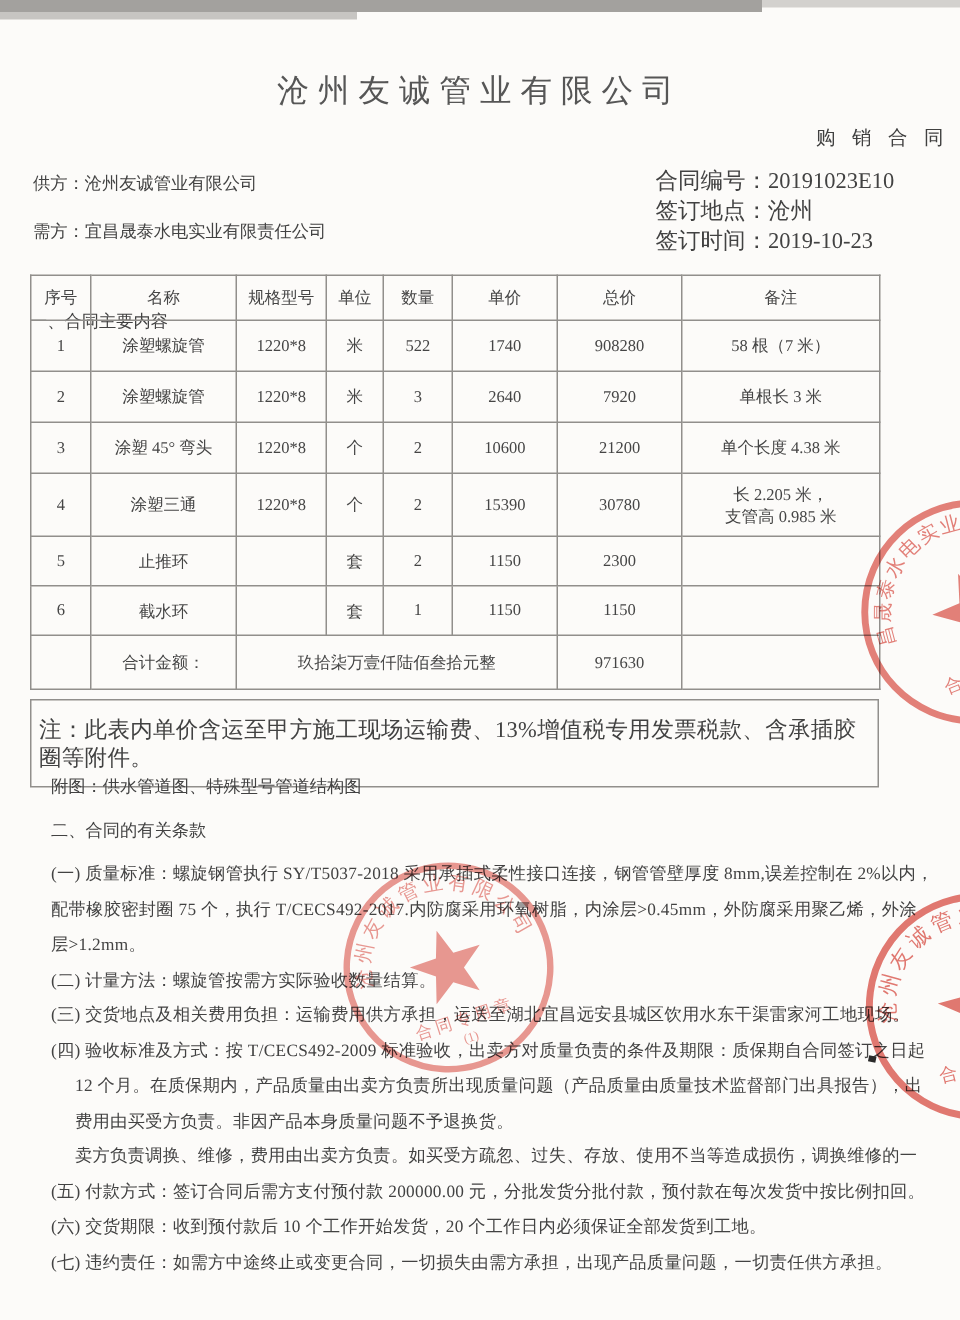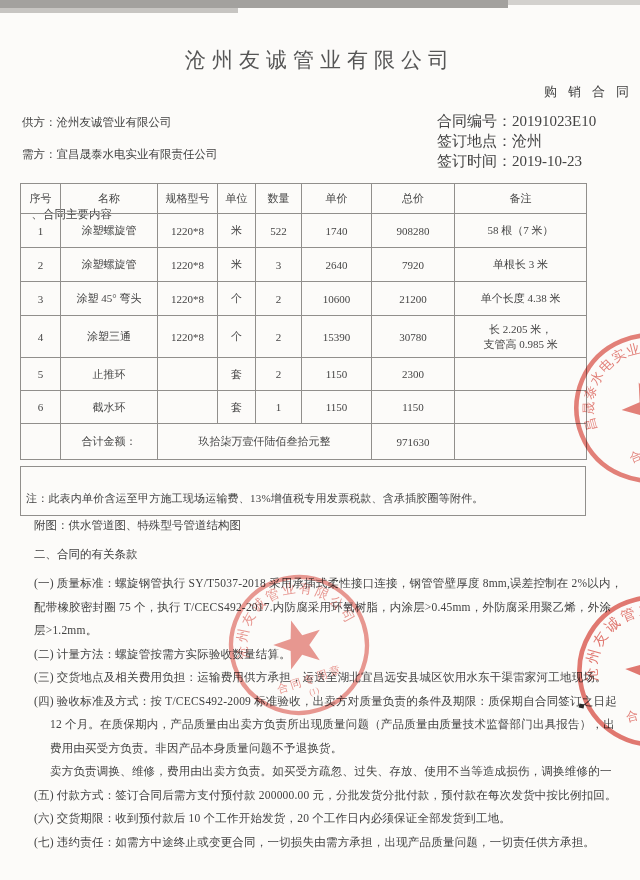--- a/index.html
+++ b/index.html
@@ -28,21 +28,21 @@
     border-collapse:collapse; table-layout:fixed; font-size:11px; text-align:center; color:#454545; }
   table.items th, table.items td { border:1px solid #918f8c; font-weight:normal; padding:0 2px;
     white-space:pre-line; overflow:hidden; }
   tr.hrow  { height:30px; }
   tr.r-std { height:34px; }
   tr.r-tall{ height:42px; }
   tr.r-sm  { height:33px; }
   tr.r-tot { height:36px; }
 
   .note-box { position:absolute; top:466px; left:20px; width:554px; border:1px solid #918f8c;
-    padding:24px 5px 9px 5px; font-size:11px; letter-spacing:0.2px; background:transparent; }
+    padding:10px 5px 9px 5px; font-size:15px; letter-spacing:0.2px; background:transparent; }
 
   .flow { position:absolute; top:514px; left:34px; width:598px; font-size:11.5px; }
   .attachment   { line-height:22px; margin-bottom:7px; }
   .sec2-heading { line-height:22px; margin-bottom:7px; }
   .tline { line-height:23.5px; letter-spacing:0.2px; }
   .tline.ind { padding-left:16px; }
 
   .stamp { position:absolute; mix-blend-mode:multiply; color:#d5342a; }
   .stamp svg { display:block; }
   .stamp-buyer        { left:571px; top:330px; opacity:0.62; transform:rotate(-22deg); }

